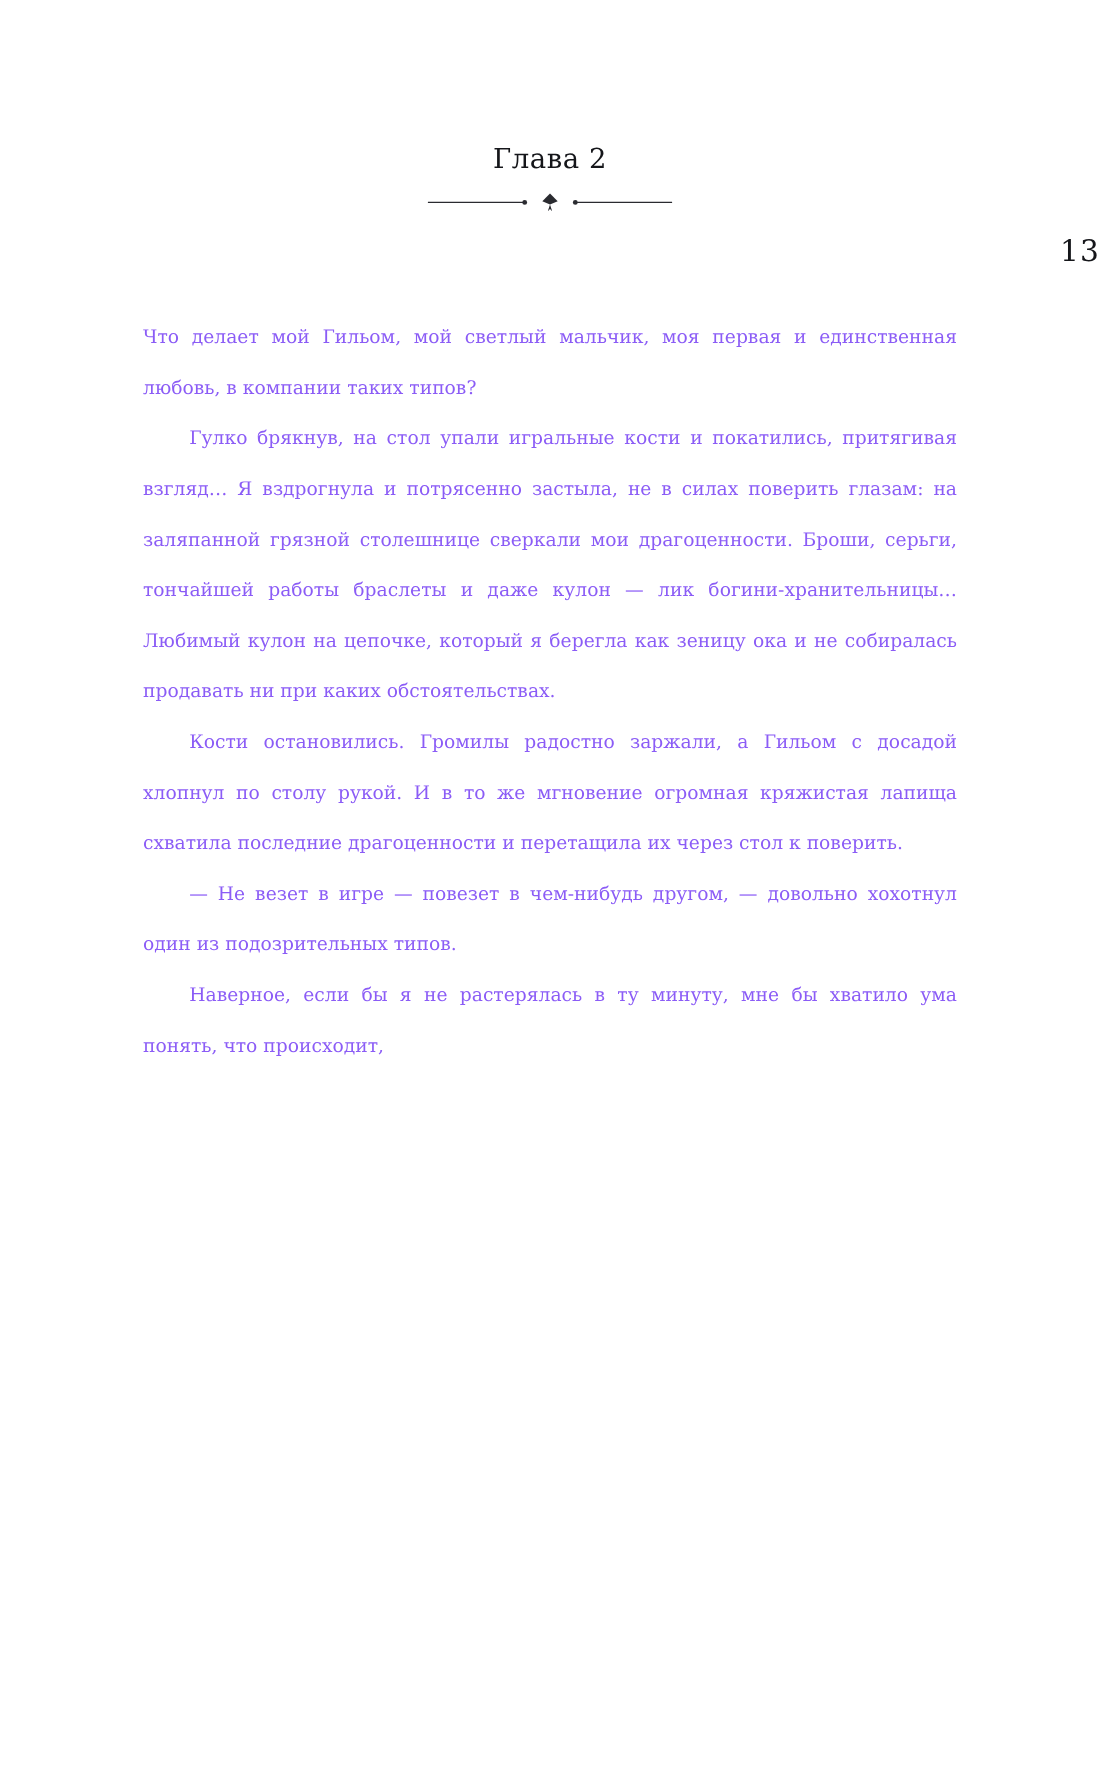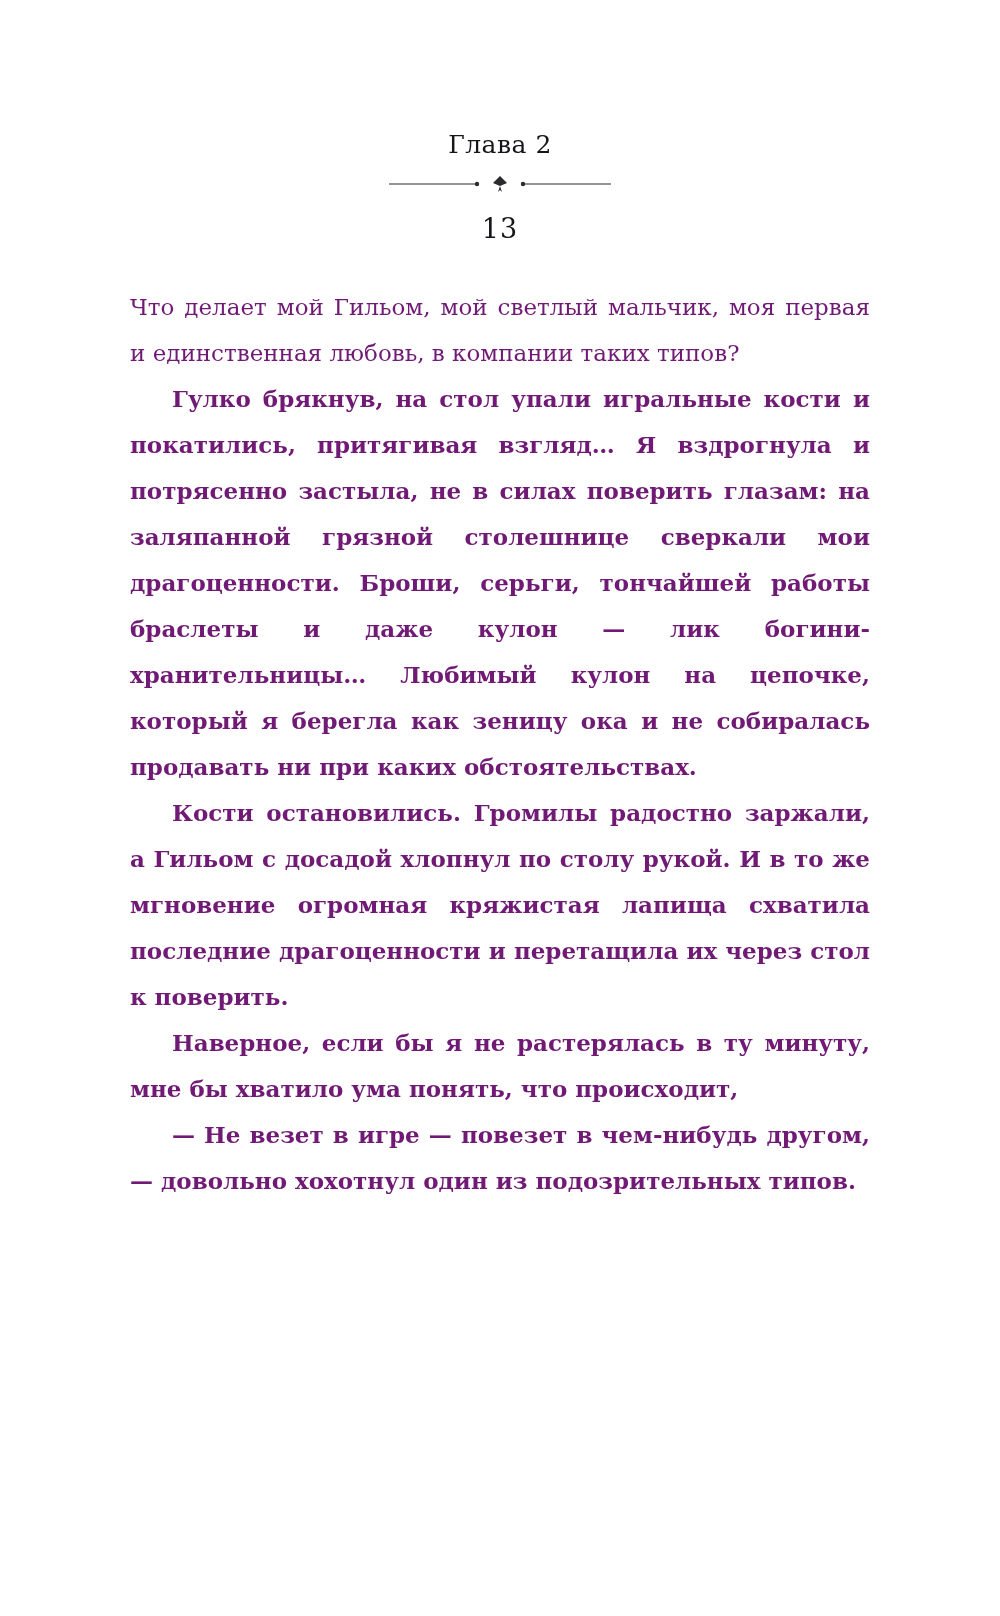--- a/index.html
+++ b/index.html
@@ -28,43 +28,42 @@
   .ornament {
     margin: 14px auto 0 auto;
     width: 230px;
     height: 22px;
     position: relative;
   }
   .ornament svg {
     display: block;
   }
   .section-number {
-    text-align: center;
+    text-align: right;
     font-size: 27px;
     margin-top: 18px;
     letter-spacing: 1px;
     color: #15161a;
   }
   .body-text {
     margin: 40px 130px 0 130px;
     width: 740px;
-    font-size: 23px;
+    font-size: 17px;
     line-height: 46px;
     text-align: justify;
     text-justify: inter-word;
-    color: #701a75;
+    color: #8b5cf6;
     hyphens: manual;
   }
   .body-text p {
     margin: 0;
     text-indent: 0;
   }
   .body-text p.indent {
     text-indent: 42px;
-    font-weight: bold;
   }
   .body-text p + p {
     margin-top: 0;
   }
 </style>
 </head>
 <body>
 
 <div class="page">
 
@@ -80,17 +79,17 @@
       <path d="M115 13 L117 19 L115 17 L113 19 Z" fill="#2a2b30"></path>
     </svg>
   </div>
 
   <div class="section-number">13</div>
 
   <div class="body-text">
     <p>Что делает мой Гильом, мой светлый мальчик, моя первая и единственная любовь, в компании таких типов?</p>
     <p class="indent">Гулко брякнув, на стол упали игральные кости и покатились, притягивая взгляд… Я вздрогнула и потрясенно застыла, не в силах поверить глазам: на заляпанной грязной столешнице сверкали мои драгоценности. Броши, серьги, тончайшей работы браслеты и даже кулон — лик богини-хранительницы… Любимый кулон на цепочке, который я берегла как зеницу ока и не собиралась продавать ни при каких обстоятельствах.</p>
     <p class="indent">Кости остановились. Громилы радостно заржали, а Гильом с досадой хлопнул по столу рукой. И в то же мгновение огромная кряжистая лапища схватила последние драгоценности и перетащила их через стол к поверить.</p>
+    <p class="indent">— Не везет в игре — повезет в чем-нибудь другом, — довольно хохотнул один из подозрительных типов.</p>
     <p class="indent">Наверное, если бы я не растерялась в ту минуту, мне бы хватило ума понять, что происходит,</p>
-    <p class="indent">— Не везет в игре — повезет в чем-нибудь другом, — довольно хохотнул один из подозрительных типов.</p>
   </div>
 
 </div>
 
 </body></html>

